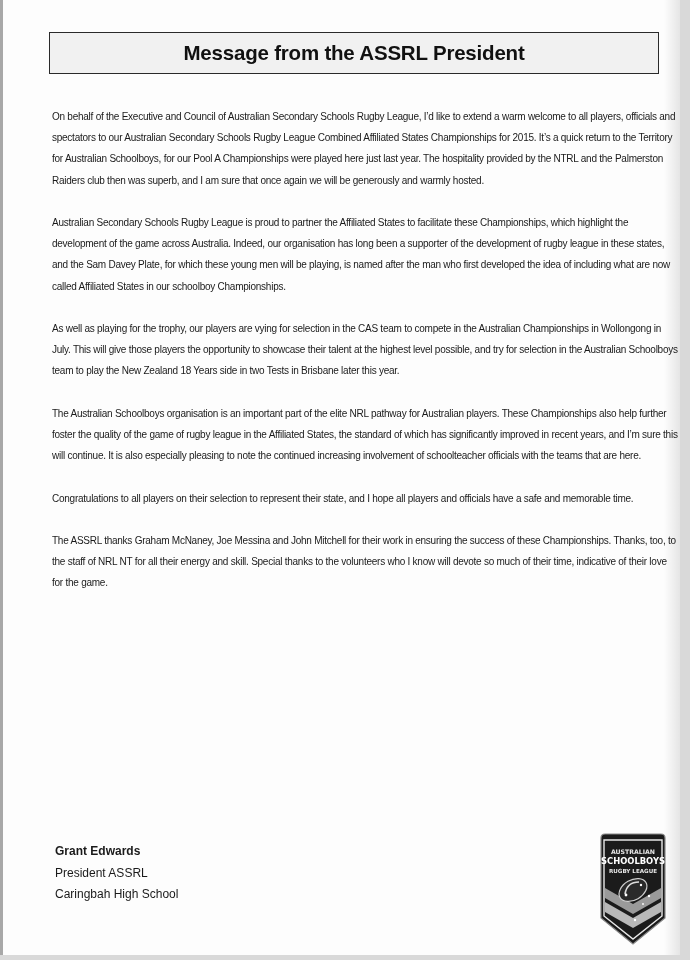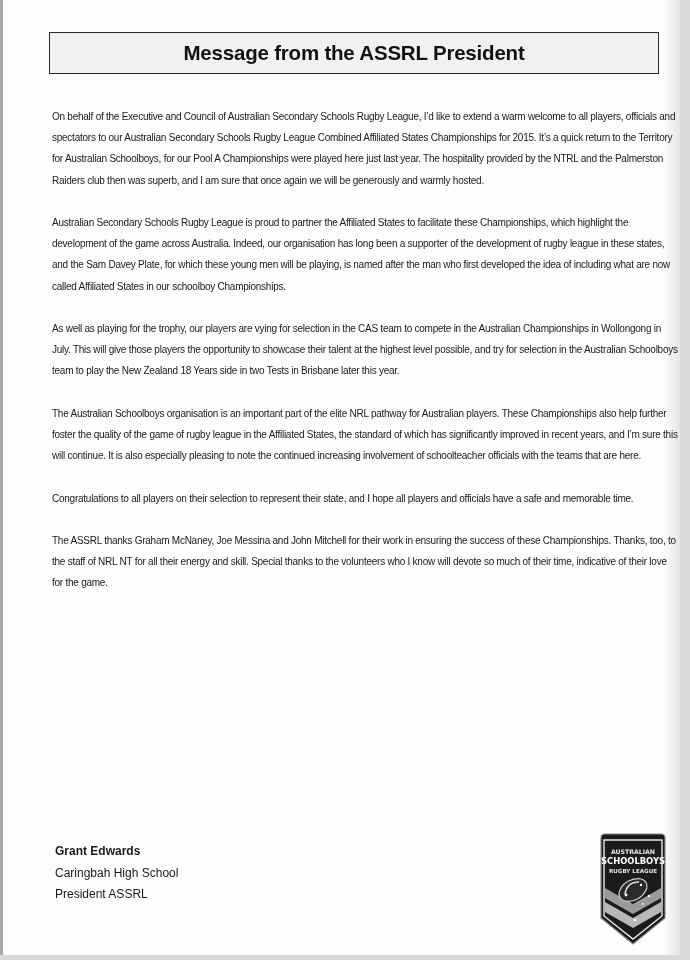--- a/index.html
+++ b/index.html
@@ -61,22 +61,22 @@
     <p>On behalf of the Executive and Council of Australian Secondary Schools Rugby League, I’d like to extend a warm welcome to all players, officials and spectators to our Australian Secondary Schools Rugby League Combined Affiliated States Championships for 2015. It’s a quick return to the Territory for Australian Schoolboys, for our Pool A Championships were played here just last year. The hospitality provided by the NTRL and the Palmerston Raiders club then was superb, and I am sure that once again we will be generously and warmly hosted.</p>
     <p>Australian Secondary Schools Rugby League is proud to partner the Affiliated States to facilitate these Championships, which highlight the development of the game across Australia. Indeed, our organisation has long been a supporter of the development of rugby league in these states, and the Sam Davey Plate, for which these young men will be playing, is named after the man who first developed the idea of including what are now called Affiliated States in our schoolboy Championships.</p>
     <p>As well as playing for the trophy, our players are vying for selection in the CAS team to compete in the Australian Championships in Wollongong in July. This will give those players the opportunity to showcase their talent at the highest level possible, and try for selection in the Australian Schoolboys team to play the New Zealand 18 Years side in two Tests in Brisbane later this year.</p>
     <p>The Australian Schoolboys organisation is an important part of the elite NRL pathway for Australian players. These Championships also help further foster the quality of the game of rugby league in the Affiliated States, the standard of which has significantly improved in recent years, and I’m sure this will continue. It is also especially pleasing to note the continued increasing involvement of schoolteacher officials with the teams that are here.</p>
     <p>Congratulations to all players on their selection to represent their state, and I hope all players and officials have a safe and memorable time.</p>
     <p>The ASSRL thanks Graham McNaney, Joe Messina and John Mitchell for their work in ensuring the success of these Championships. Thanks, too, to the staff of NRL NT for all their energy and skill. Special thanks to the volunteers who I know will devote so much of their time, indicative of their love for the game.</p>
   </div>
 
   <div class="signature">
     <div class="name">Grant Edwards</div>
+    <div>President ASSRL</div>
     <div>Caringbah High School</div>
-    <div>President ASSRL</div>
   </div>
 
   <div class="logo">
     <svg viewBox="0 0 72 114" xmlns="http://www.w3.org/2000/svg">
       <path d="M4 6 Q4 2 8 2 L64 2 Q68 2 68 6 L68 86 L36 112 L4 86 Z" fill="#1b1b1b" stroke="#888" stroke-width="1.2"></path>
       <path d="M7 8 L65 8 L65 84 L36 107 L7 84 Z" fill="none" stroke="#e8e8e8" stroke-width="1.4"></path>
       <path d="M8 56 L36 72 L64 56 L64 66 L36 82 L8 66 Z" fill="#9a9a9a"></path>
       <path d="M8 70 L36 86 L64 70 L64 80 L36 96 L8 80 Z" fill="#b8b8b8"></path>
       <ellipse cx="36" cy="58" rx="15" ry="10" transform="rotate(-30 36 58)" fill="#2a2a2a" stroke="#cfcfcf" stroke-width="1.2"></ellipse>
       <path d="M28 62 Q30 50 42 50" fill="none" stroke="#dcdcdc" stroke-width="1.6"></path>

